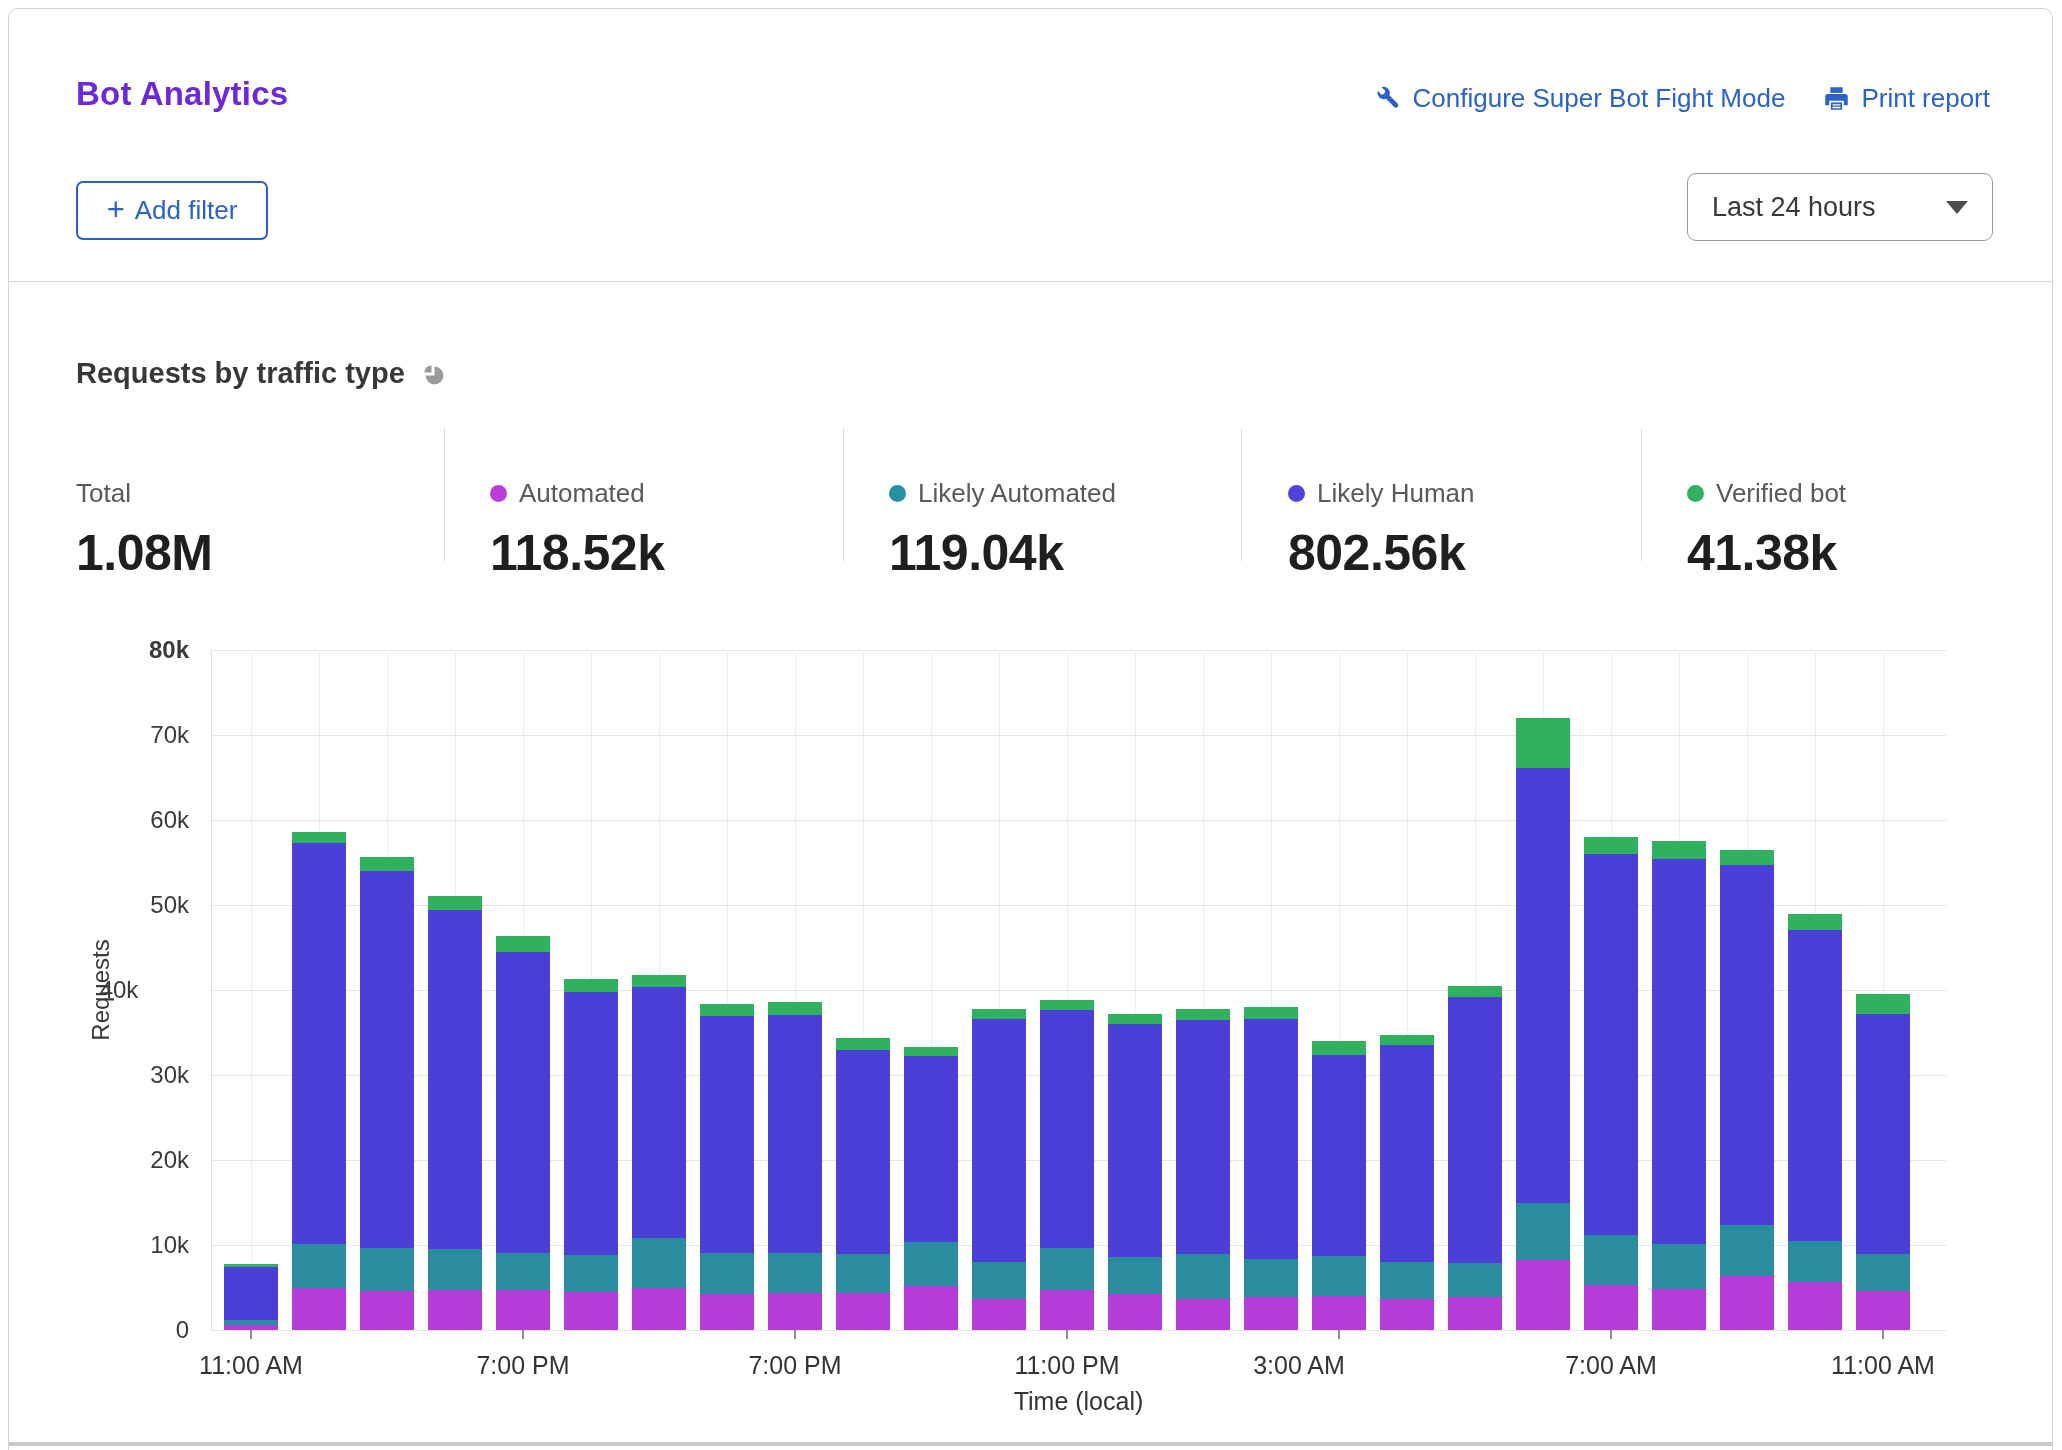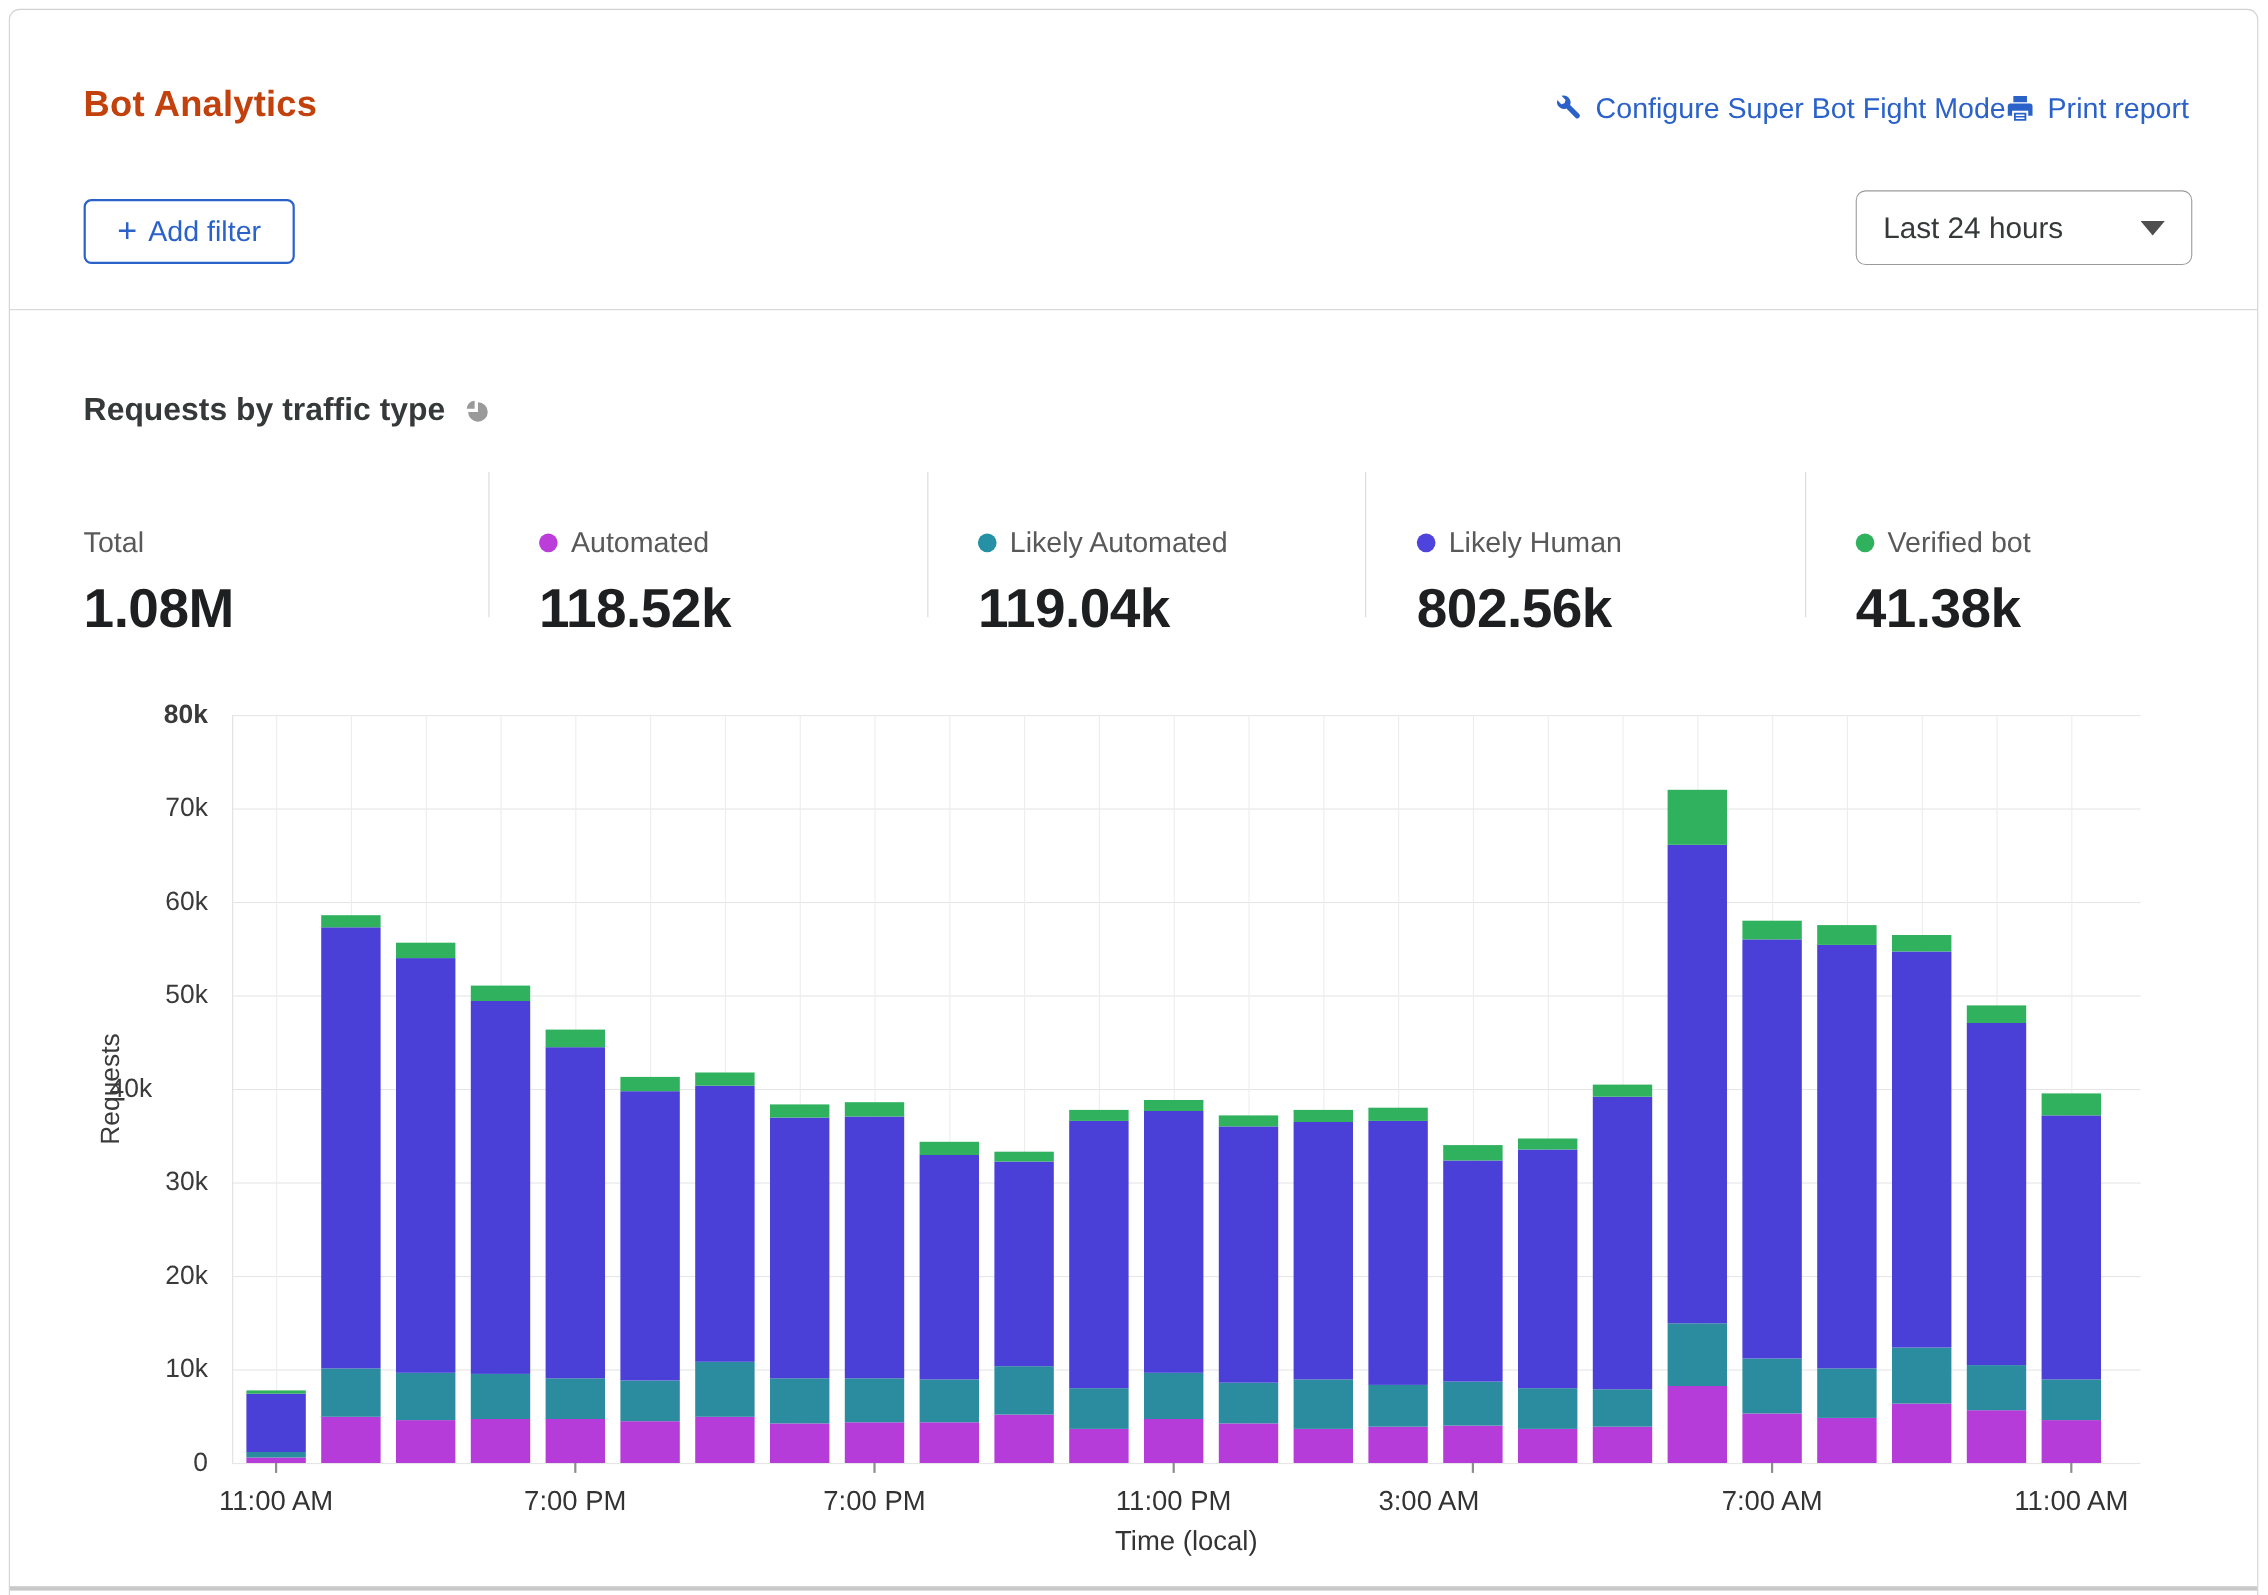--- a/index.html
+++ b/index.html
@@ -1,22 +1,22 @@
 <!DOCTYPE html>
 <html><head>
 <meta charset="utf-8">
 <style>
   * { margin:0; padding:0; box-sizing:border-box; }
   html,body { width:2062px; height:1450px; background:#fff; overflow:hidden;
     font-family:"Liberation Sans", sans-serif; }
   .card { position:absolute; left:8px; top:8px; width:2045px; height:1500px;
     background:#fff; border:1px solid #d2d2d2; border-radius:10px; }
   .page-title { position:absolute; left:67px; top:66px; font-size:33px; font-weight:bold;
-    color:#c2410c; letter-spacing:0.2px; }
-  .header-links { position:absolute; top:74px; right:62px; display:flex; align-items:center; }
+    color:#6d28d9; letter-spacing:0.2px; }
+  .header-links { position:absolute; top:74px; right:62px; display:flex; align-items:center; gap:38px; }
   .hlink { display:flex; align-items:center; gap:11px; color:#2b62c9; font-size:26px; cursor:pointer; }
   .hlink svg { display:block; }
   .btn-add-filter { position:absolute; left:67px; top:172px; width:192px; height:59px;
     border:2px solid #2b62c9; border-radius:7px; background:#fff; color:#2b62c9;
     display:flex; align-items:center; justify-content:center; gap:10px; font-size:26px; cursor:pointer; }
   .btn-add-filter .plus { font-size:31px; font-weight:400; line-height:1; margin-top:-3px; }
   .select-box { position:absolute; right:59px; top:164px; width:306px; height:68px;
     border:1px solid #9b9b9b; border-radius:9px; background:#fff; display:flex;
     align-items:center; padding:0 24px; font-size:27px; color:#36393a; cursor:pointer; }
   .select-box .caret { margin-left:auto; width:0; height:0; border-left:11px solid transparent;

